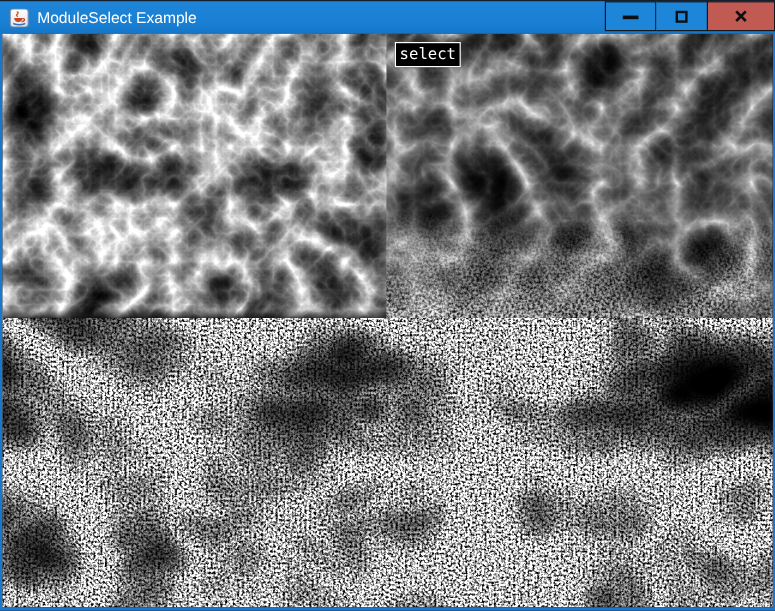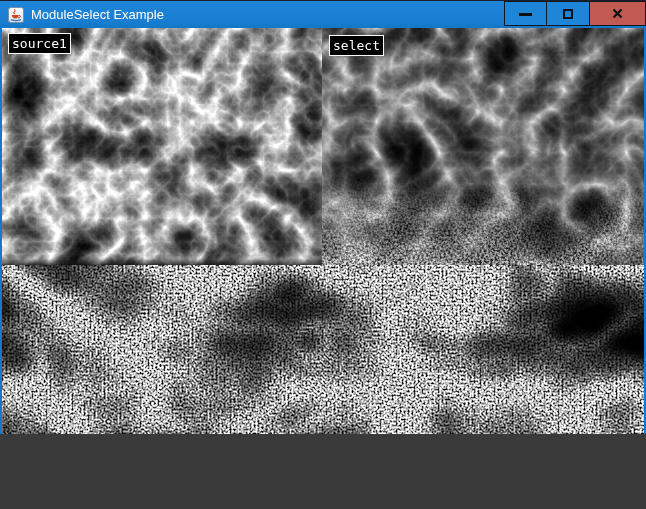--- a/index.html
+++ b/index.html
@@ -1,17 +1,17 @@
 <!DOCTYPE html>
 <html><head>
 <meta charset="utf-8">
 <style>
   html,body { margin:0; padding:0; background:#3a3a3a; }
   .window {
-    position:relative; width:646px; height:434px;
+    position:relative; width:646px; height:509px;
     background:#1877d1; overflow:hidden;
     font-family:"Liberation Sans", sans-serif;
   }
   .topline { position:absolute; left:0; top:0; right:0; height:1px; background:#14202e; z-index:6; }
   
   .titlebar {
     position:absolute; left:0; top:1px; right:0; height:27px;
     background:linear-gradient(180deg,#1e85d8 0%, #1a7fd2 70%, #1376c8 100%);
     display:flex; align-items:center; z-index:5;
   }
@@ -102,21 +102,20 @@
 
     <svg class="tex tex-src1" width="320" height="237">
       <rect x="0" y="0" width="320" height="237" filter="url(#f-src1)"></rect>
     </svg>
     <div class="src1-bottom-edge"></div>
 
     <svg class="tex tex-src2" width="642" height="241">
       <rect x="0" y="0" width="642" height="241" filter="url(#f-src2)"></rect>
     </svg>
 
-    <span class="nlabel l-src1">source1</span>
     <span class="nlabel l-sel">select</span>
   </div>
 
   <svg width="0" height="0" style="position:absolute" aria-hidden="true">
     <defs>
 
       <filter id="f-src1" x="0" y="0" width="100%" height="100%" color-interpolation-filters="sRGB">
         <feTurbulence type="turbulence" baseFrequency="0.021" numOctaves="5" seed="11" result="n"></feTurbulence>
         <feColorMatrix in="n" type="matrix" values="0 0 0 1 0  0 0 0 1 0  0 0 0 1 0  0 0 0 0 1" result="g"></feColorMatrix>
         <feComponentTransfer in="g" result="inv">

